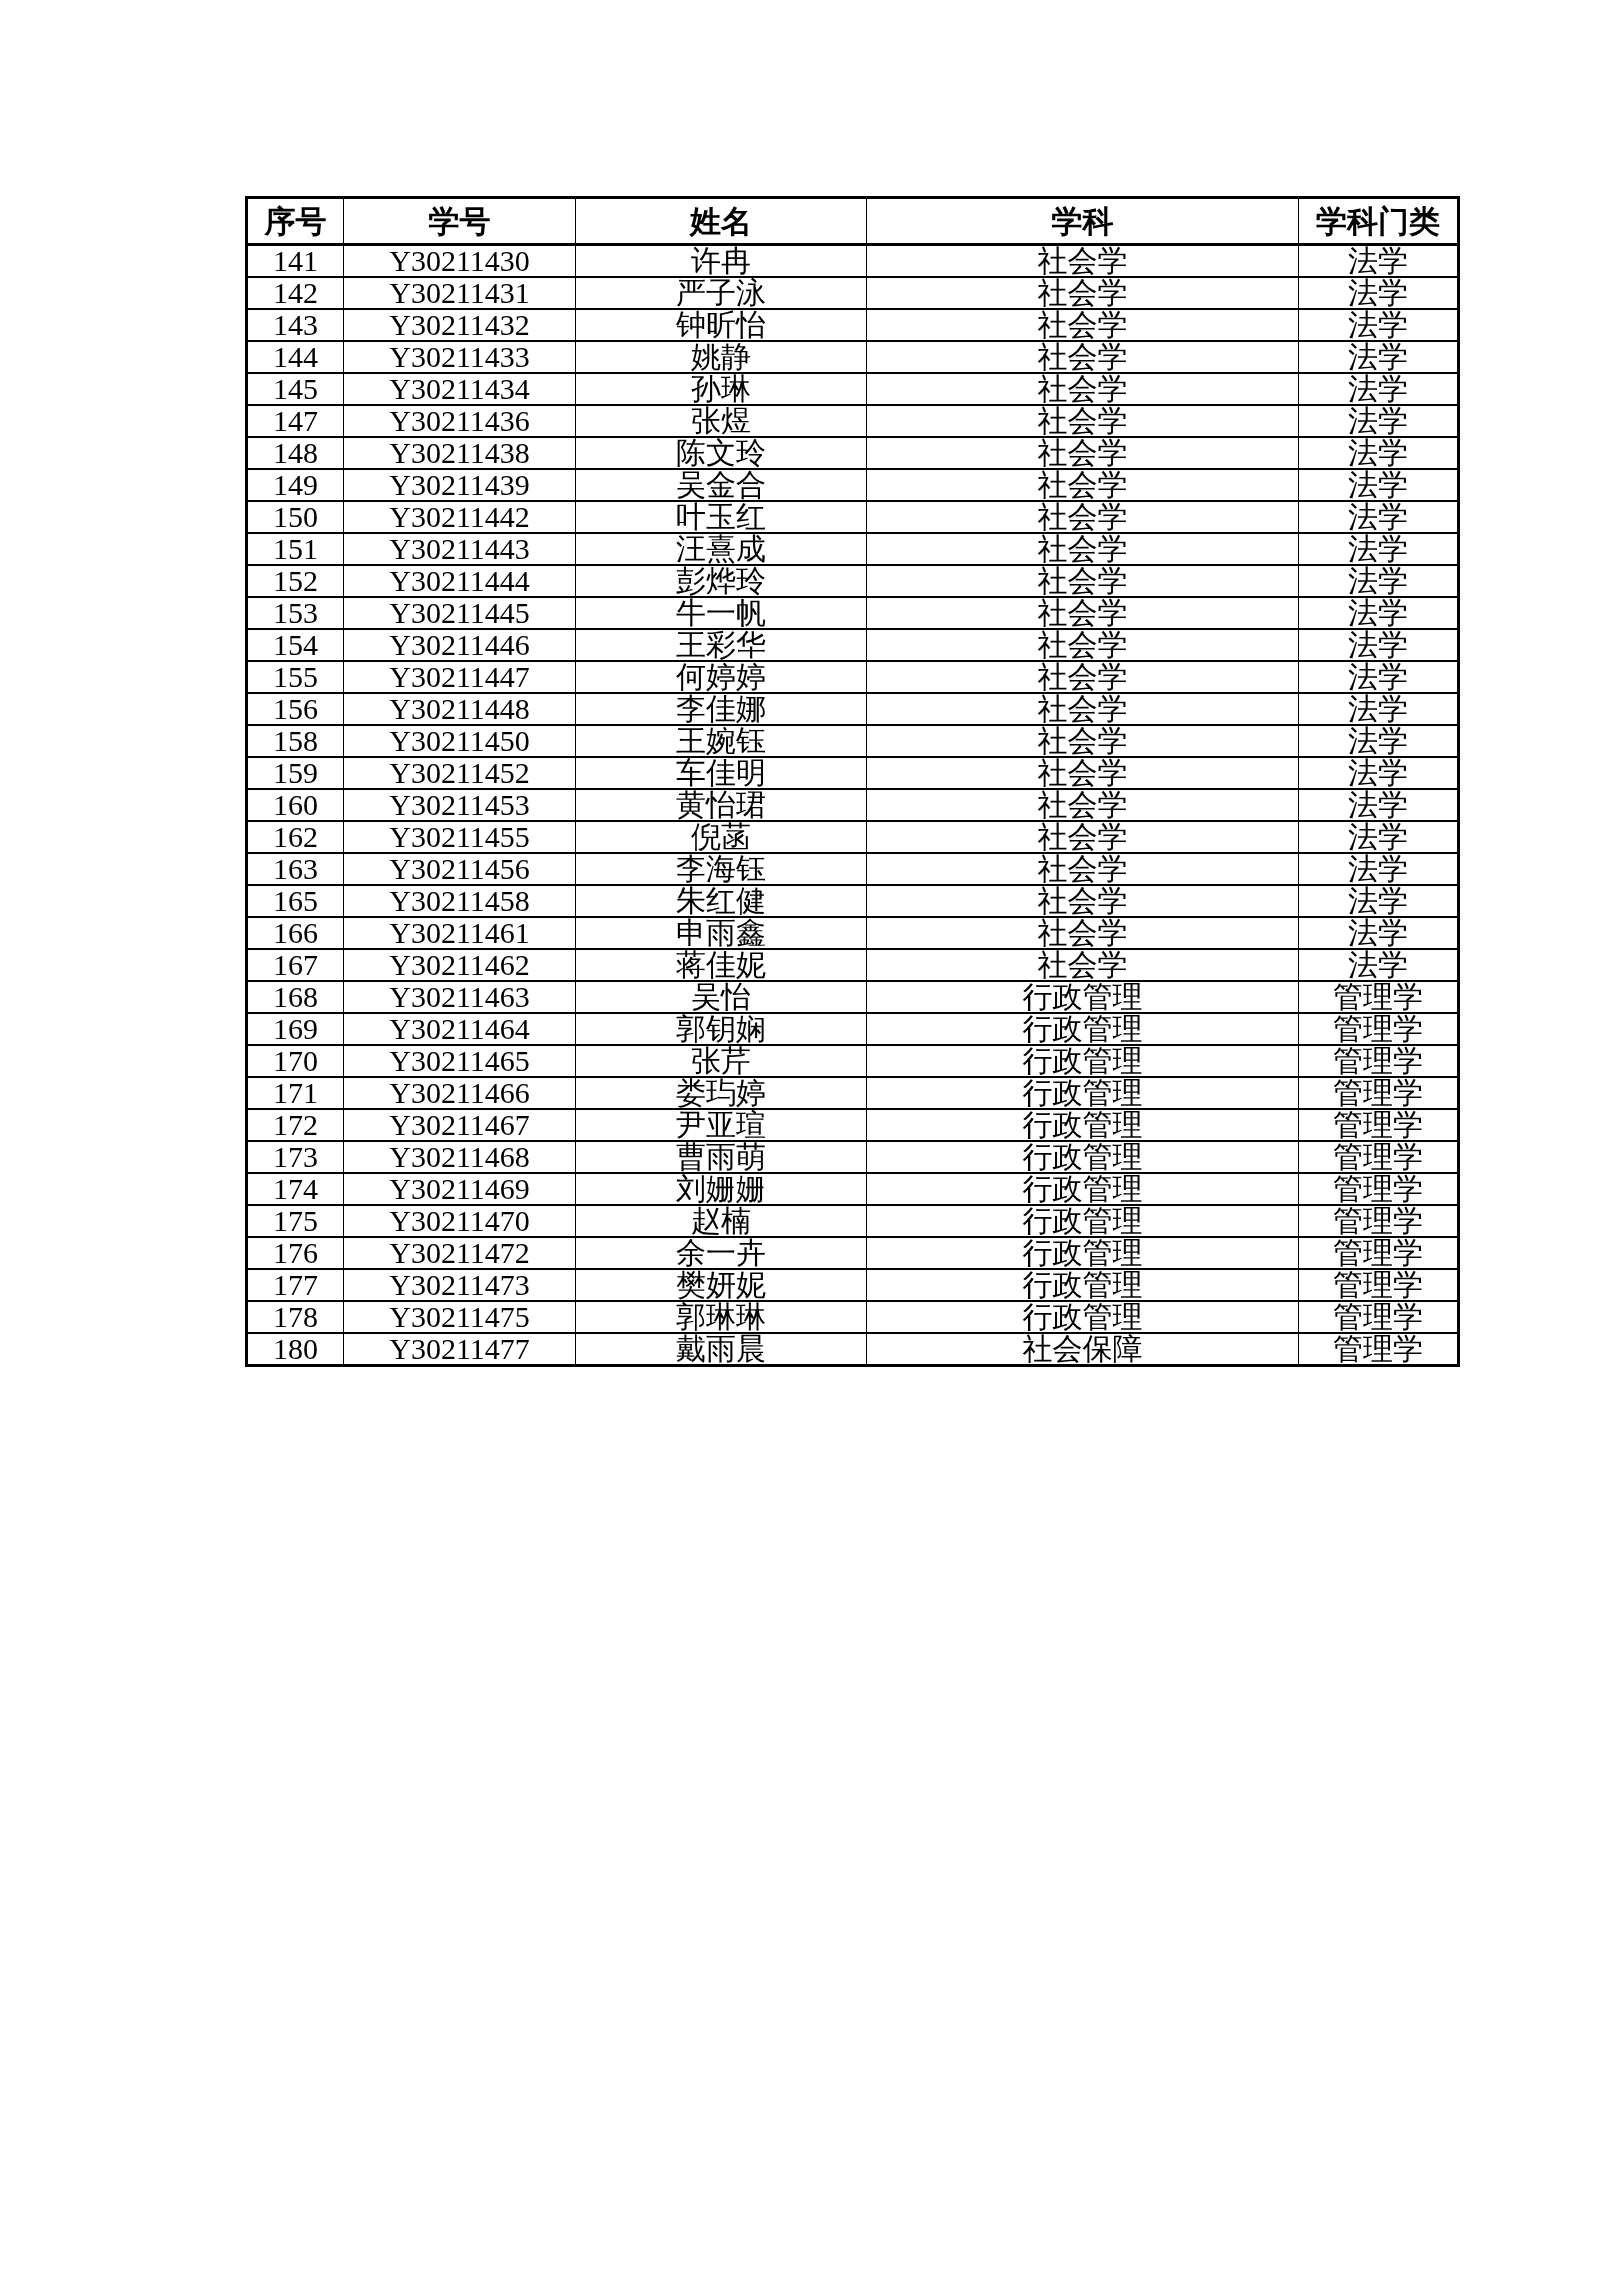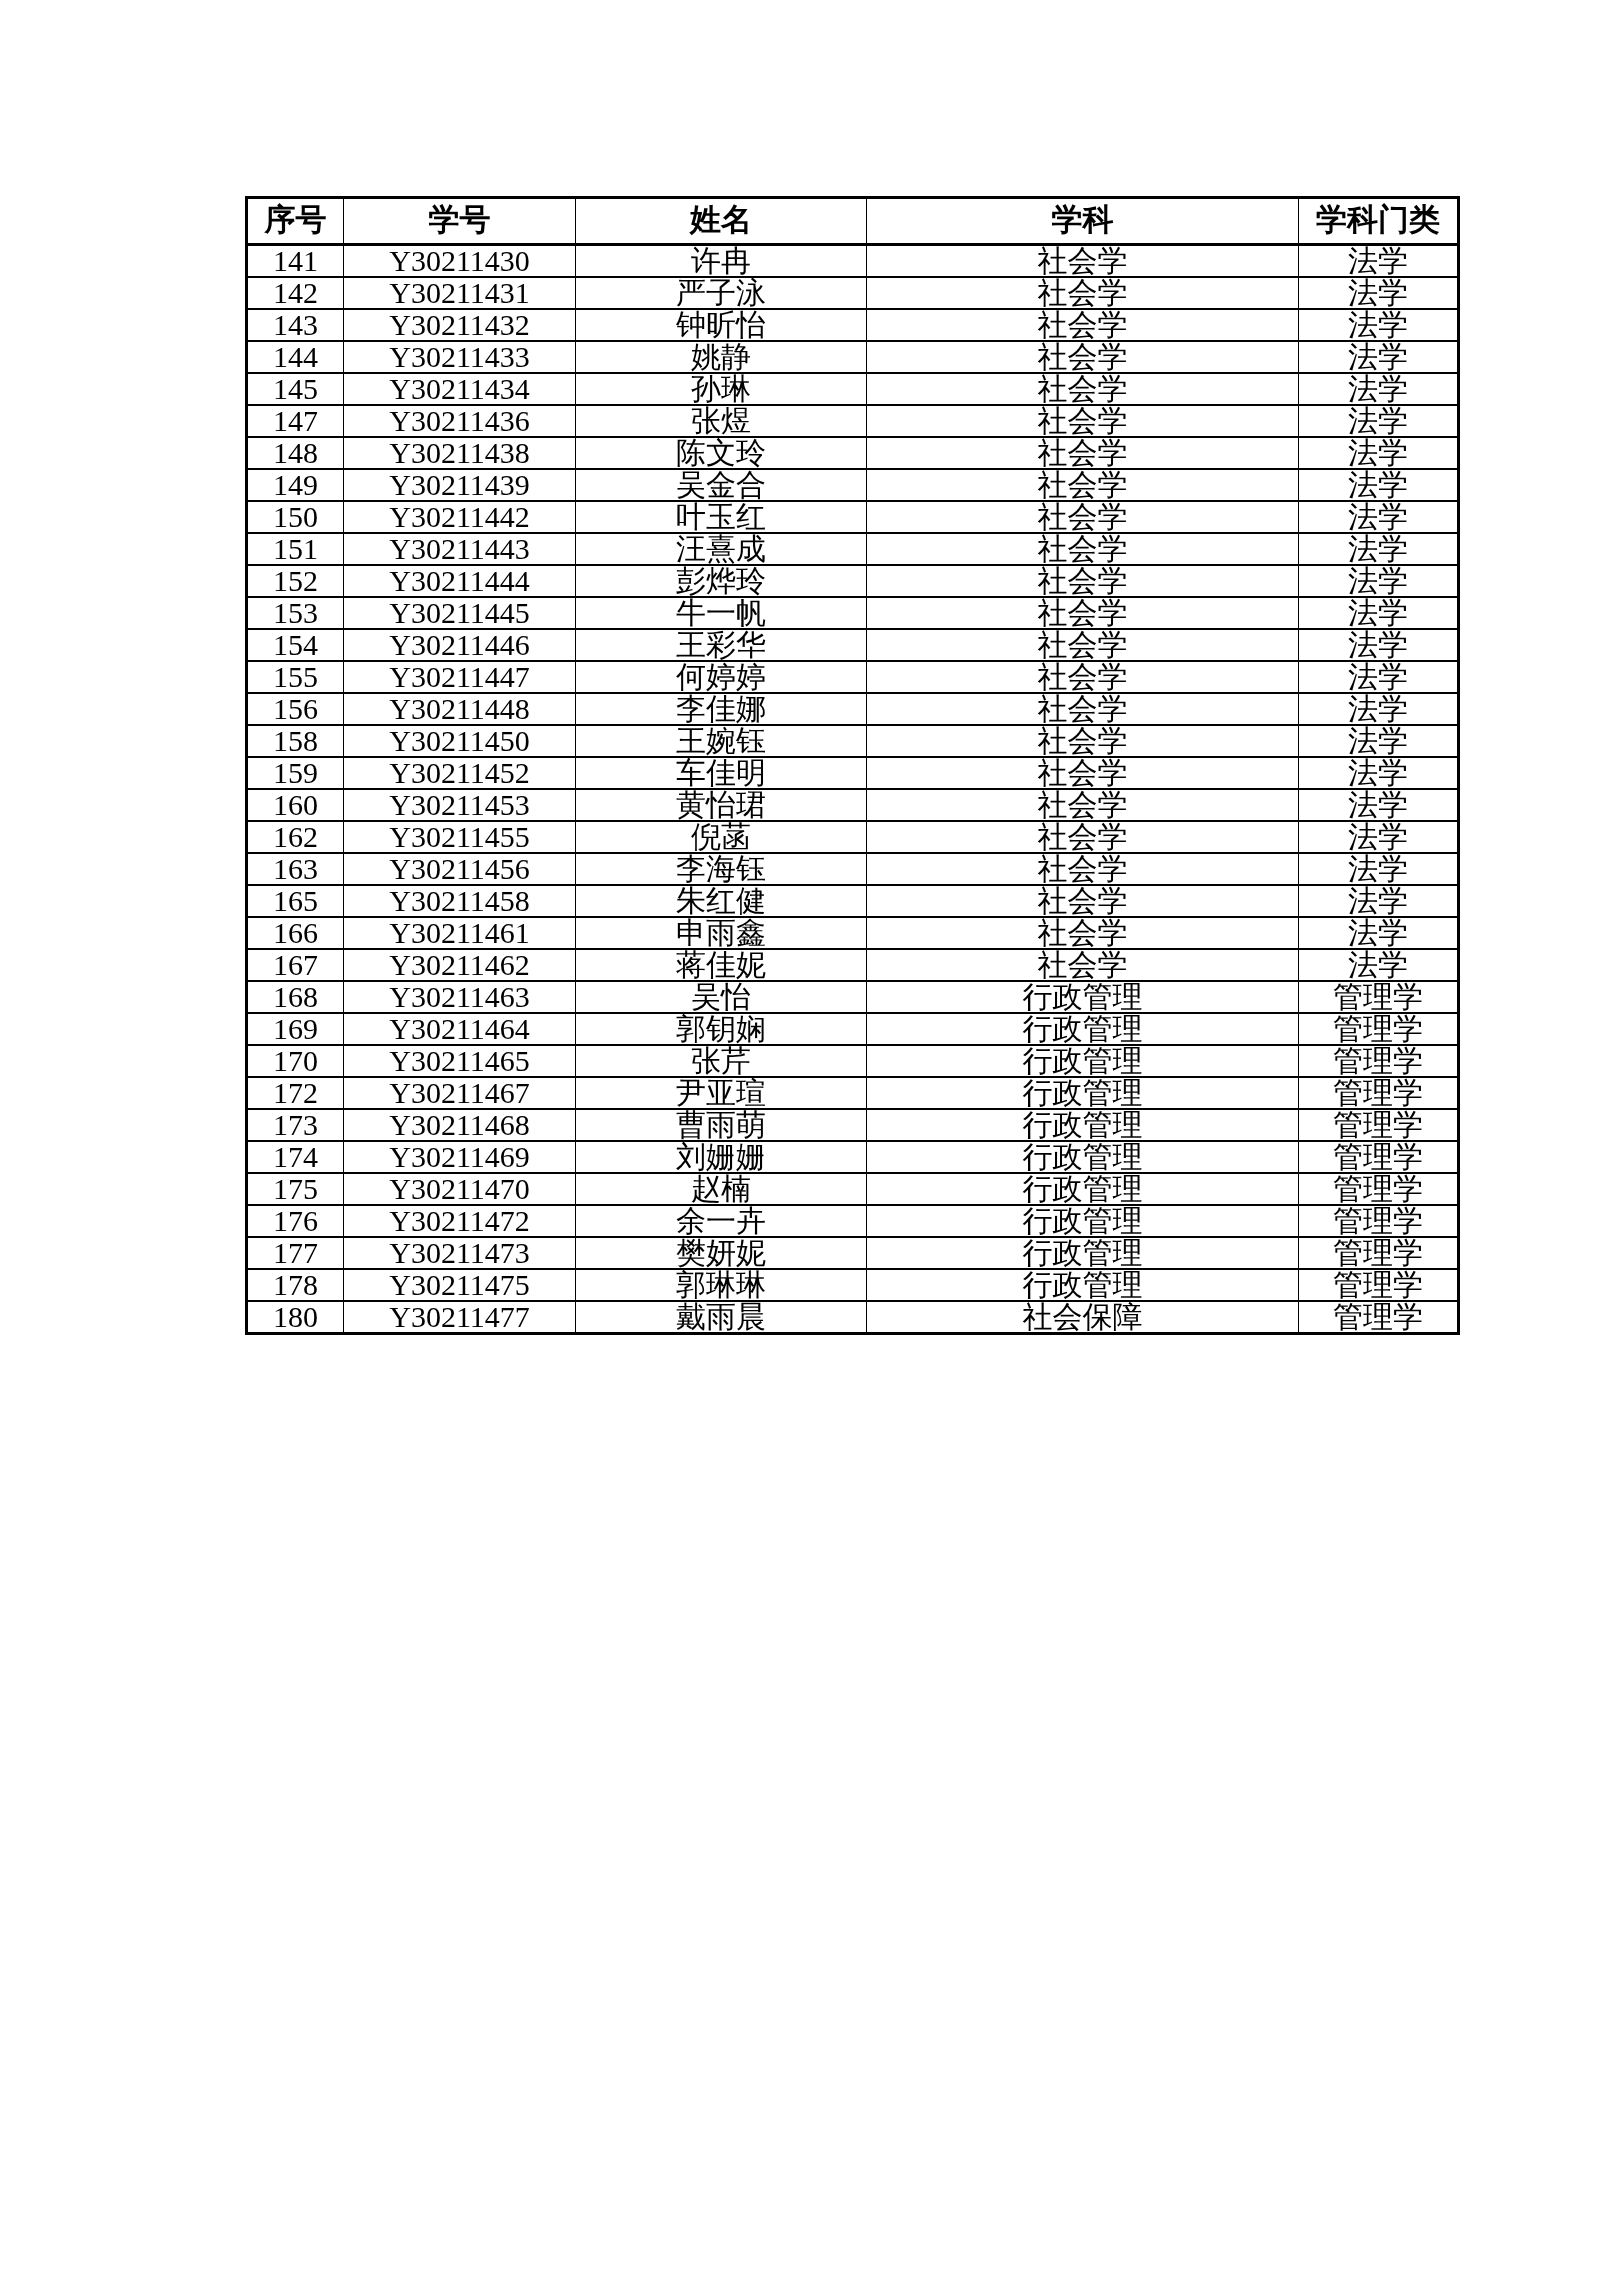--- a/index.html
+++ b/index.html
@@ -23,21 +23,21 @@
     width: 1213px;
     border-collapse: collapse;
     table-layout: fixed;
     border: 3.3px solid #000000;
   }
   col.c-index    { width: 97px; }
   col.c-id       { width: 232px; }
   col.c-name     { width: 291px; }
   col.c-subject  { width: 432px; }
   col.c-category { width: 160px; }
-  thead tr { height: 47px; font-family: Liberation Mono, monospace; }
+  thead tr { height: 47px; }
   tbody tr { height: 28px; }
   th, td {
     border: 1.3px solid #000000;
     border-top-width: 2px;
     border-bottom-width: 2px;
     text-align: center;
     vertical-align: middle;
     padding: 0;
     font-size: 30px;
     line-height: 1;
@@ -249,20 +249,27 @@
           <td>管理学</td>
         </tr>
         <tr>
           <td>170</td>
           <td>Y30211465</td>
           <td>张芹</td>
           <td>行政管理</td>
           <td>管理学</td>
         </tr>
         <tr>
+          <td>171</td>
+          <td>Y30211466</td>
+          <td>娄玙婷</td>
+          <td>行政管理</td>
+          <td>管理学</td>
+        </tr>
+        <tr>
           <td>172</td>
           <td>Y30211467</td>
           <td>尹亚瑄</td>
           <td>行政管理</td>
           <td>管理学</td>
         </tr>
         <tr>
           <td>173</td>
           <td>Y30211468</td>
           <td>曹雨萌</td>

